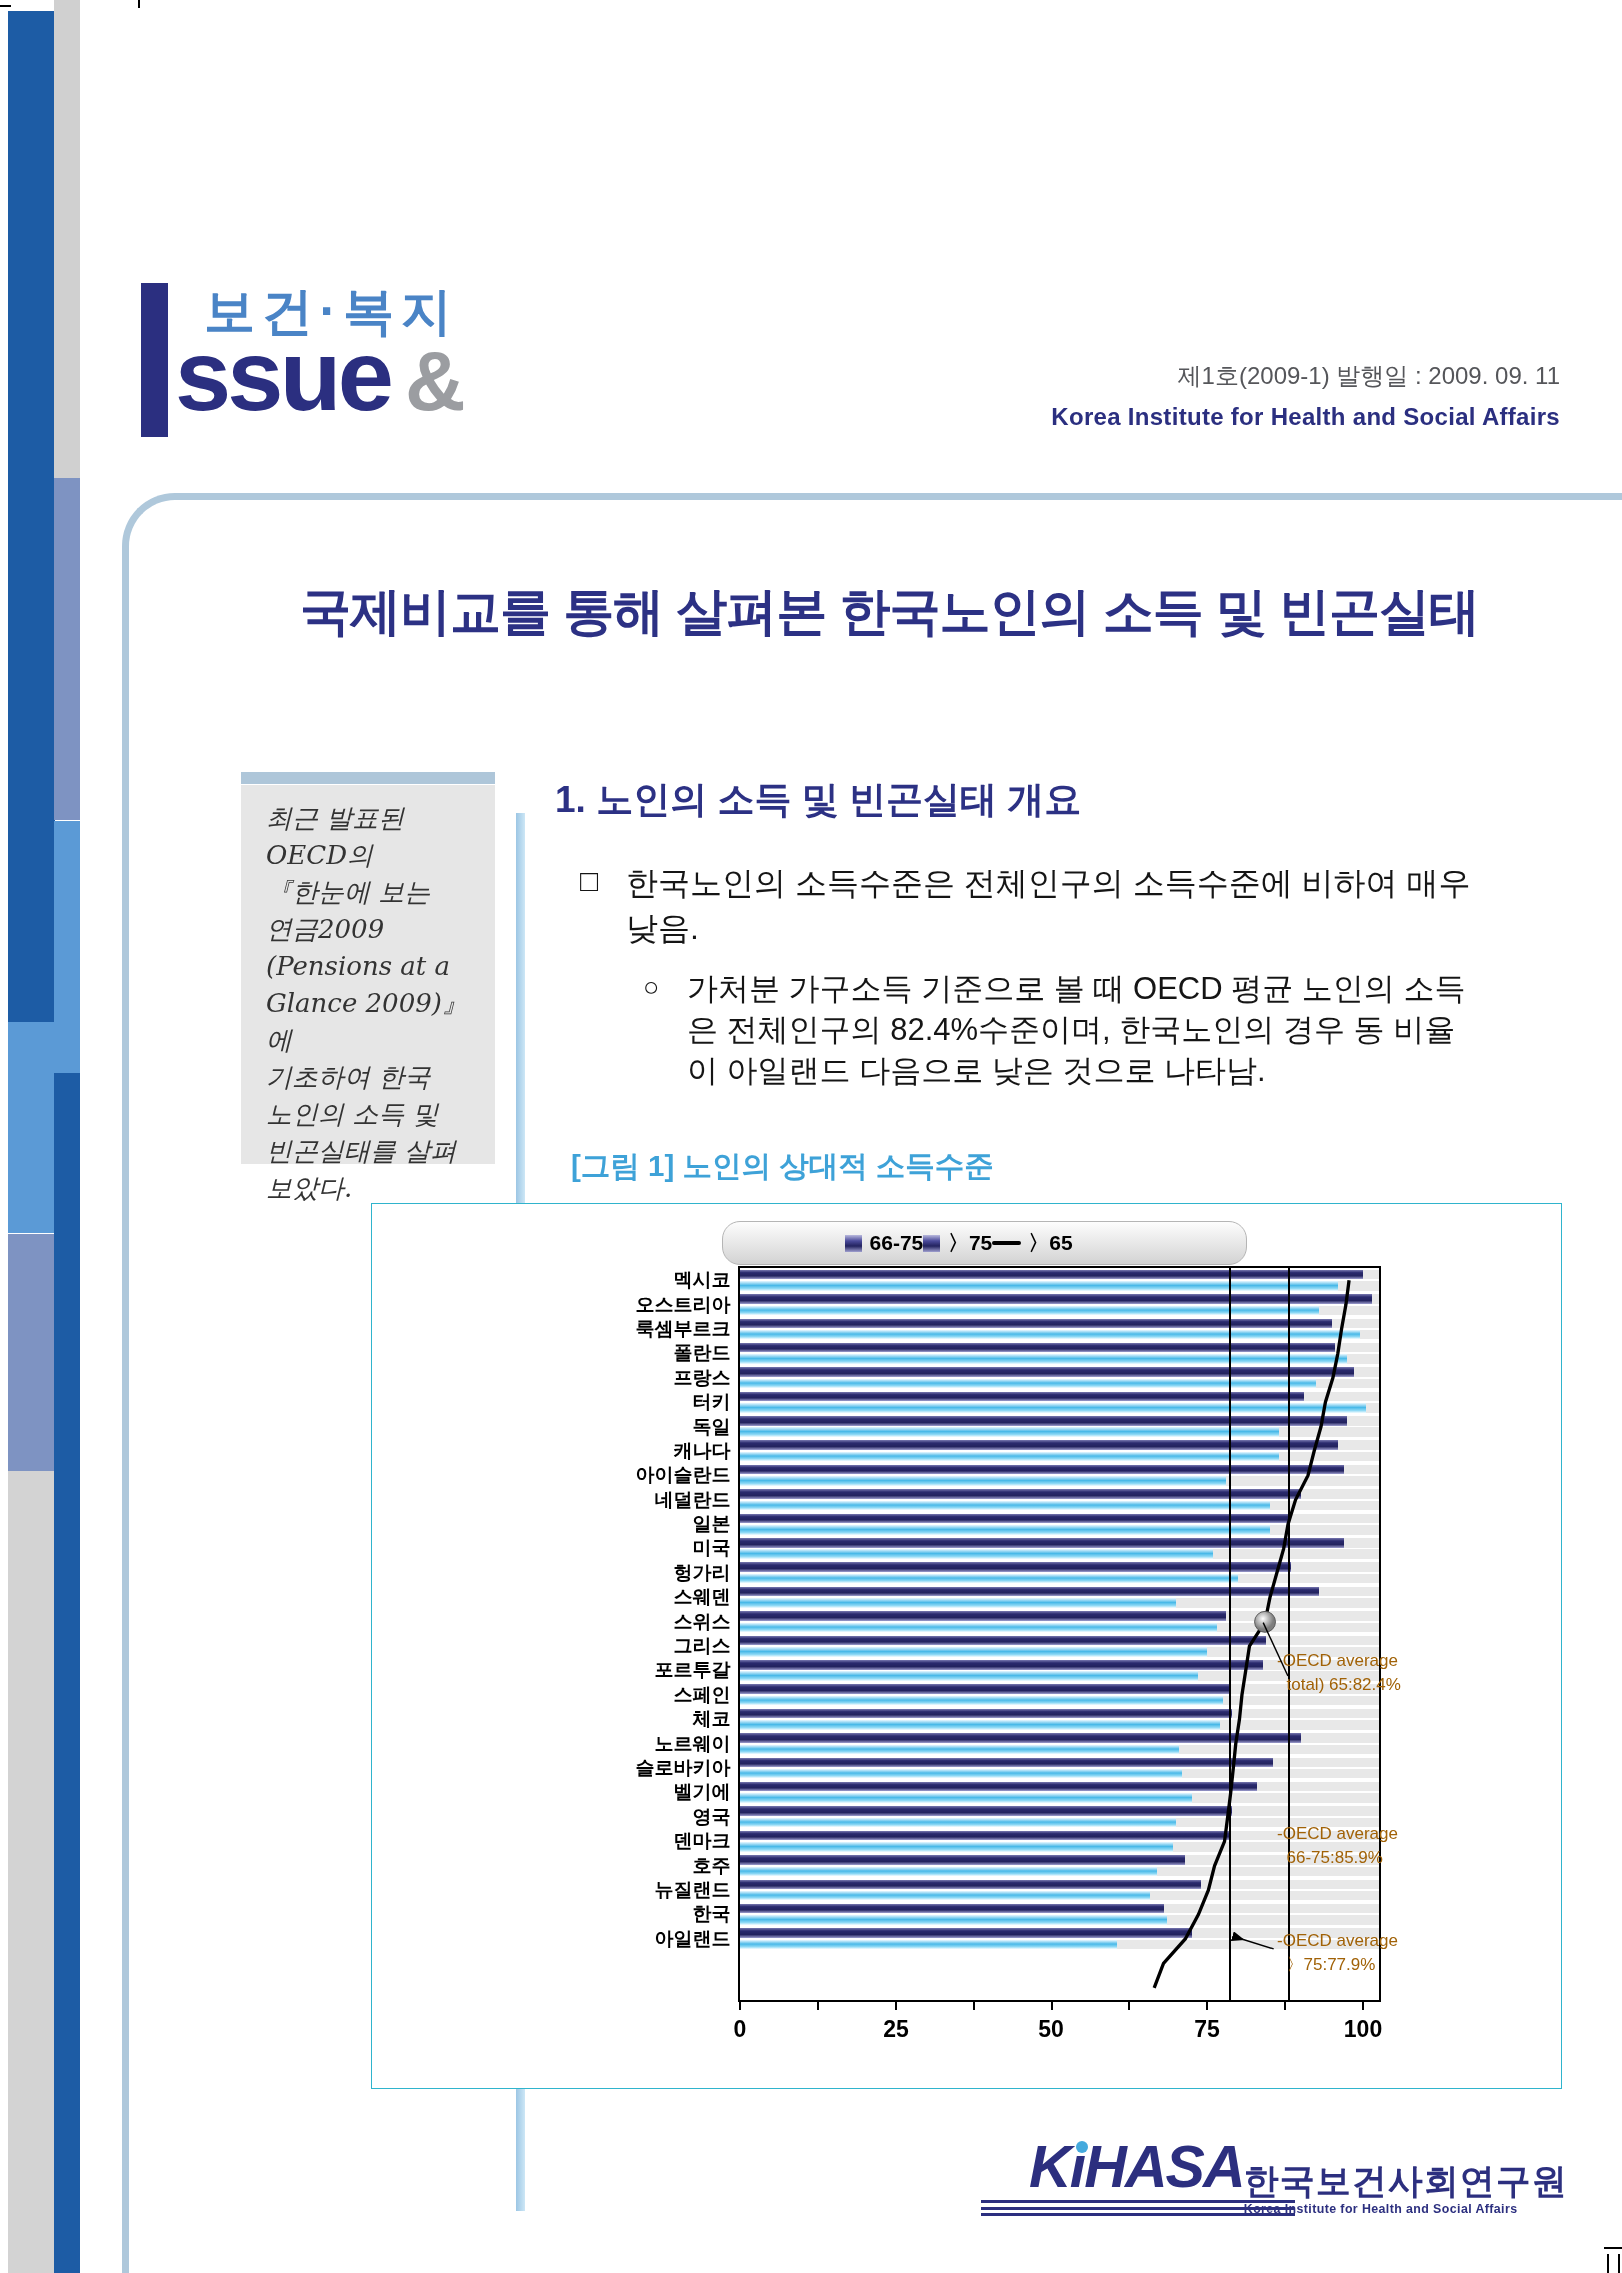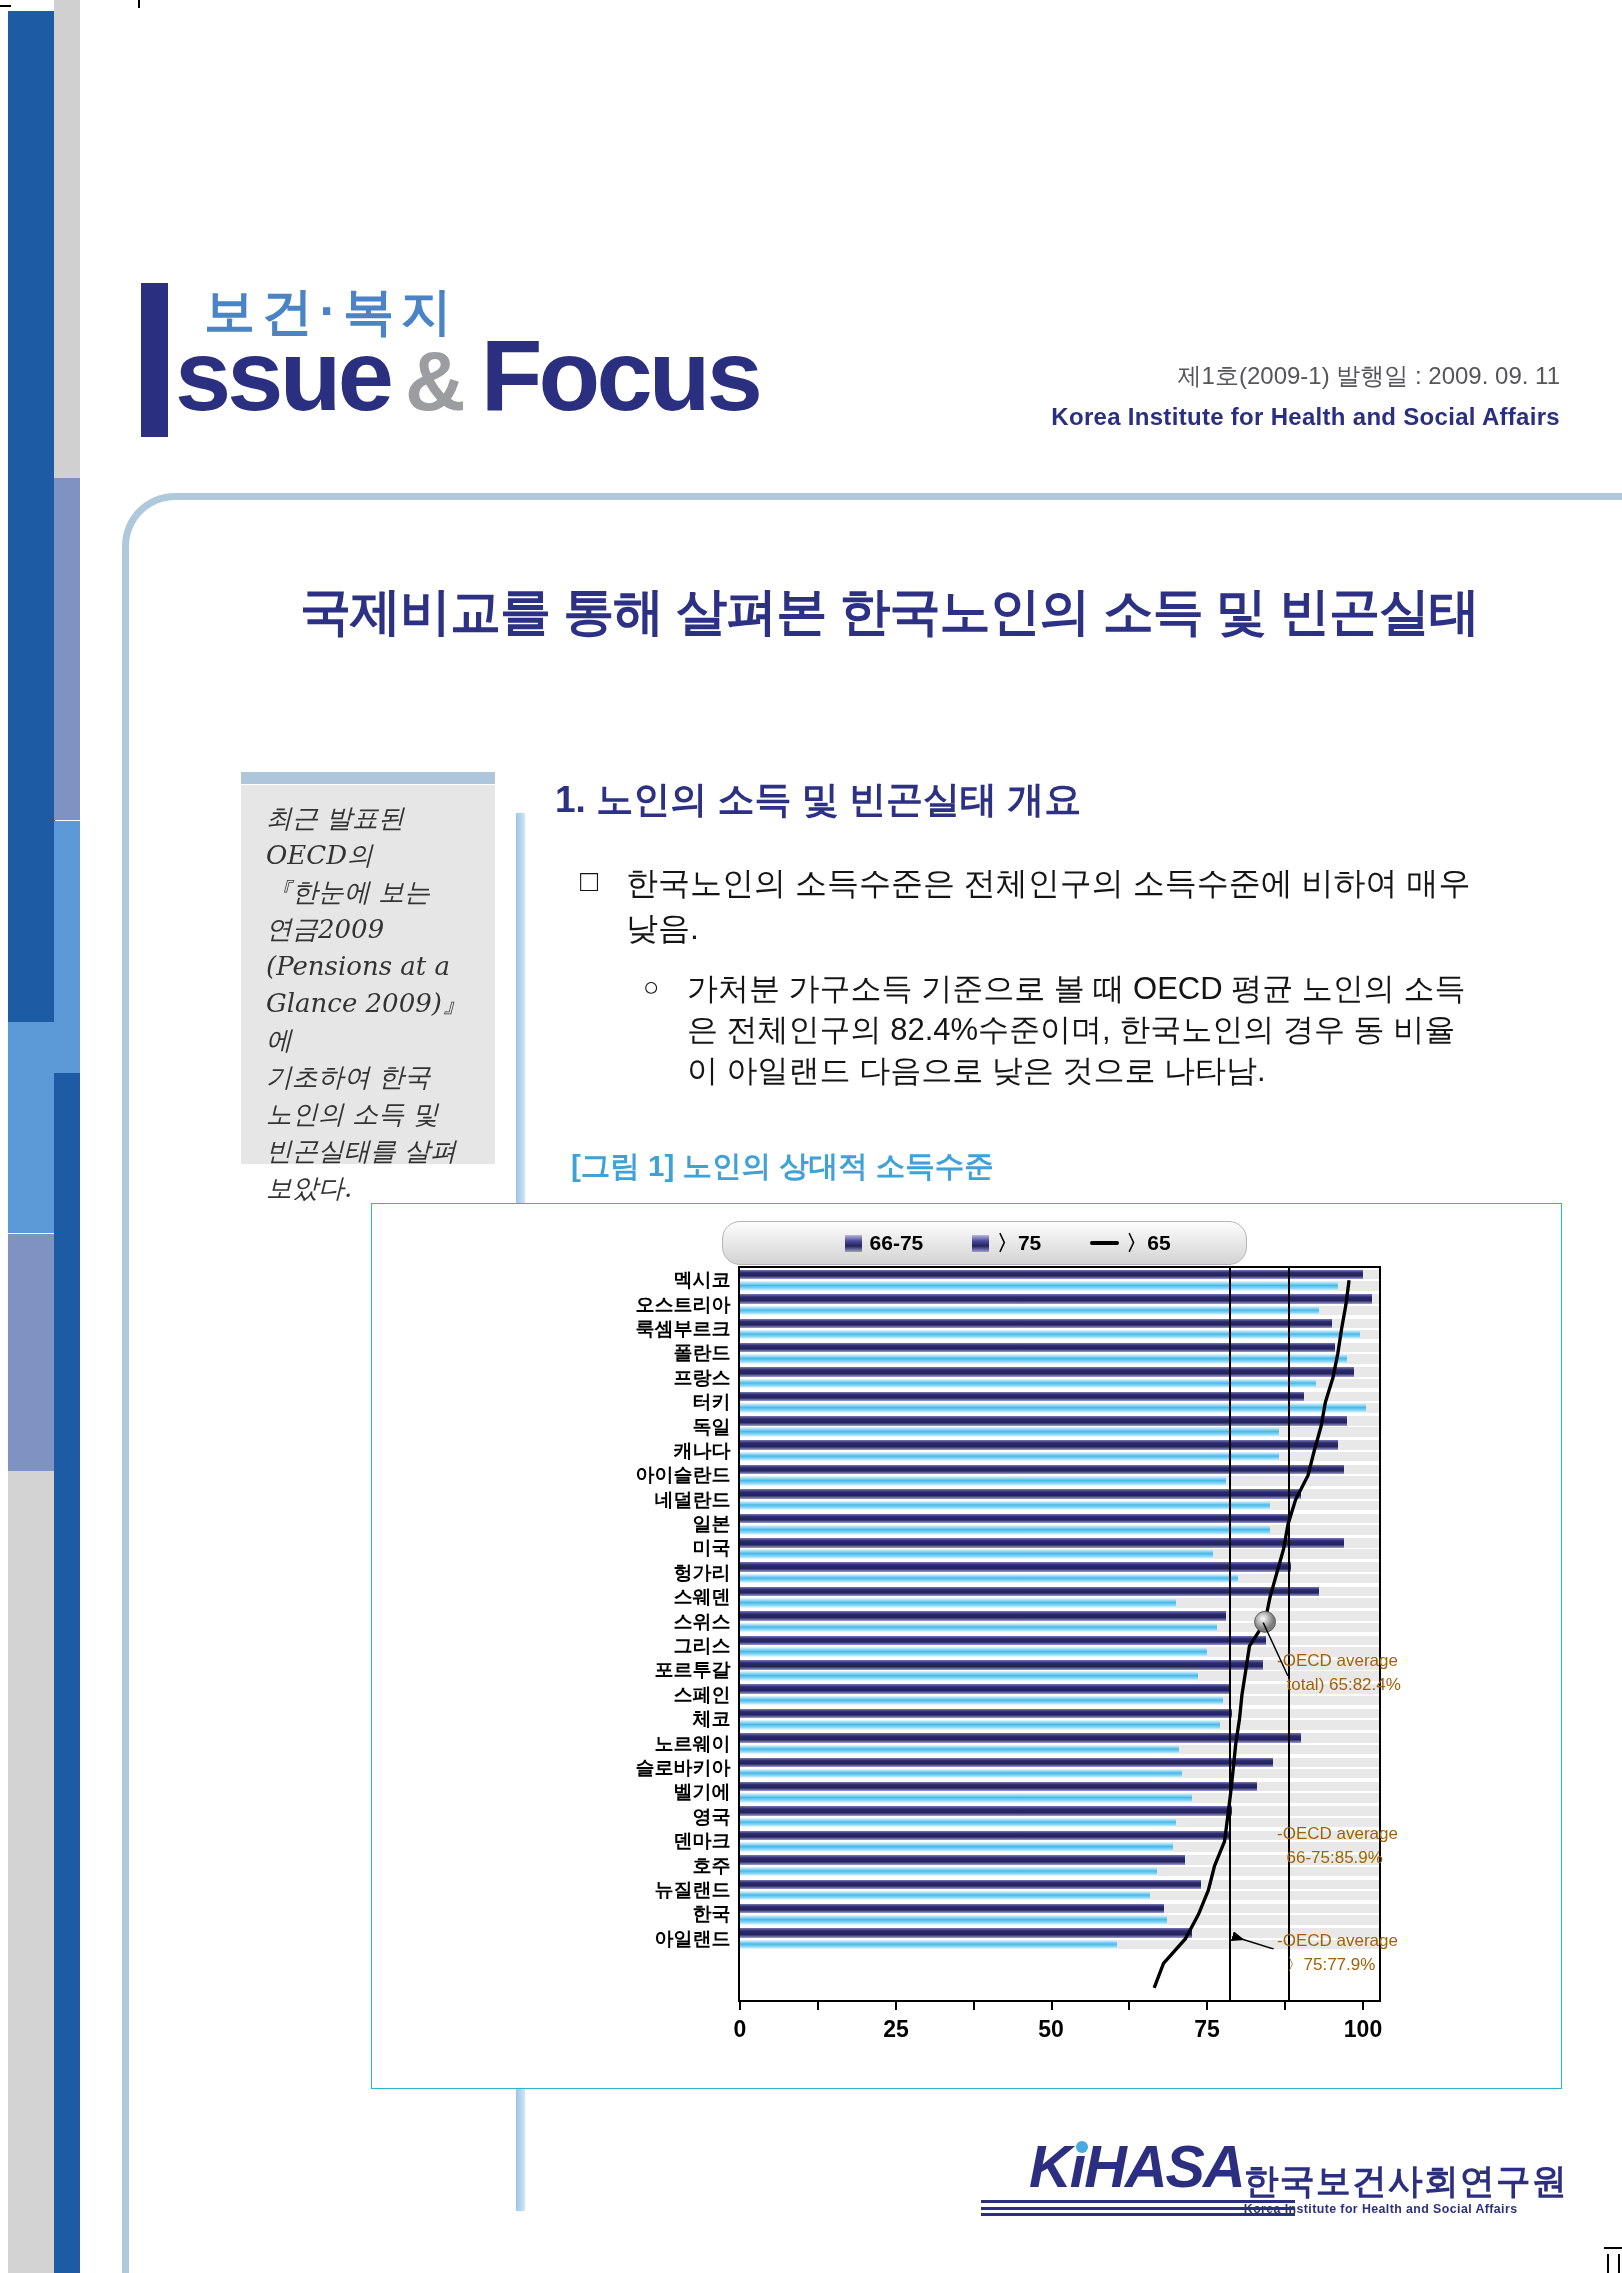--- a/index.html
+++ b/index.html
@@ -53,21 +53,21 @@
   .b2-l1{position:absolute;left:687px;top:968px;font-size:31px;color:#151515;}
   .b2-l2{position:absolute;left:687px;top:1009px;font-size:31px;color:#151515;}
   .b2-l3{position:absolute;left:687px;top:1050px;font-size:31px;color:#151515;}
   .fig-caption{position:absolute;left:571px;top:1147px;font-size:29.5px;font-weight:bold;color:#3ea2d8;}
 
   
   .chart-box{position:absolute;left:371px;top:1203px;width:1191px;height:886px;
     border:1.9px solid #2fb4cd;background:#fff;box-sizing:border-box;}
   .legend-pill{position:absolute;left:350px;top:17px;width:525px;height:44px;border-radius:18px;
     background:linear-gradient(180deg,#fdfdfd,#d3d3d3);border:1px solid #b5b5b5;
-    display:flex;align-items:center;gap:49px;padding-left:122px;box-sizing:border-box;}
+    display:flex;align-items:center;padding-left:122px;box-sizing:border-box;}
   .legend-item{display:flex;align-items:center;gap:7.6px;}
   .legend-label{font-size:21px;font-weight:bold;color:#000;}
   .sw-indigo{width:17px;height:17px;background:linear-gradient(180deg,#b9b9dd 0%,#4a4a9a 35%,#23235f 65%,#9f9fd0 100%);}
   .sw-dash{width:28.5px;height:4.8px;background:#000;border-radius:1.9px;}
 
   .plot-wrap{position:absolute;left:366px;top:62px;width:639px;height:732px;
     border:2.9px solid #000;box-sizing:content-box;background:#fff;}
   .country-row{position:relative;display:flex;flex-direction:column;justify-content:center;gap:1.9px;height:24.4px;}
   .country-label{position:absolute;right:calc(100% + 9.5px);top:50%;transform:translateY(-50%);
     white-space:nowrap;font-size:19px;font-weight:bold;color:#000;}
@@ -108,21 +108,20 @@
 <div class="cropmark" style="left:138px;top:0;width:1.9px;height:7.6px;"></div>
 <div class="cropmark" style="left:1604px;top:2247px;width:19px;height:1.9px;"></div>
 <div class="cropmark" style="left:1607px;top:2254px;width:1.9px;height:19px;"></div>
 <div class="cropmark" style="left:1618px;top:2254px;width:1.9px;height:19px;"></div>
 
 <div class="ibar"></div>
 <div class="hangul-logo">보건·복지</div>
 <div class="logo-row">
   <span class="logo-issue">ssue</span>
   <span class="logo-amp">&amp;</span>
-  <span class="logo-focus">Focus</span>
 </div>
 <div class="issue-info">제1호(2009-1) 발행일 : 2009. 09. 11</div>
 <div class="org-en">Korea Institute for Health and Social Affairs</div>
 
 <div class="page-frame"></div>
 
 <div class="doc-title">국제비교를 통해 살펴본 한국노인의 소득 및 빈곤실태</div>
 
 <div class="note-topbar"></div>
 <div class="note-box">

